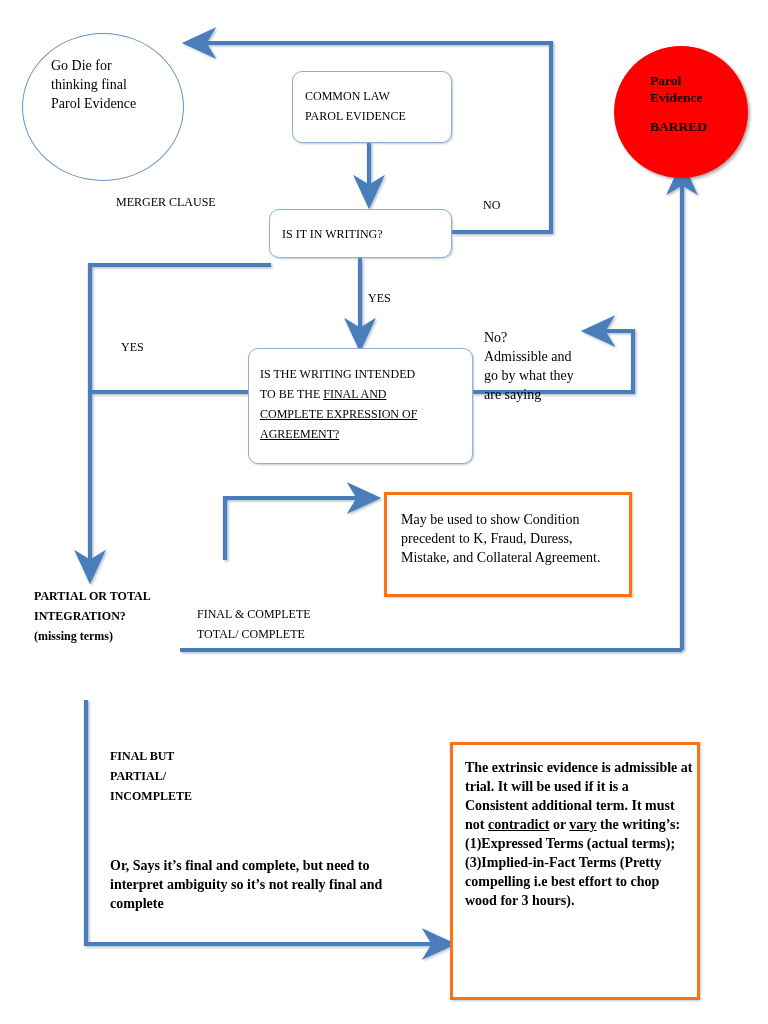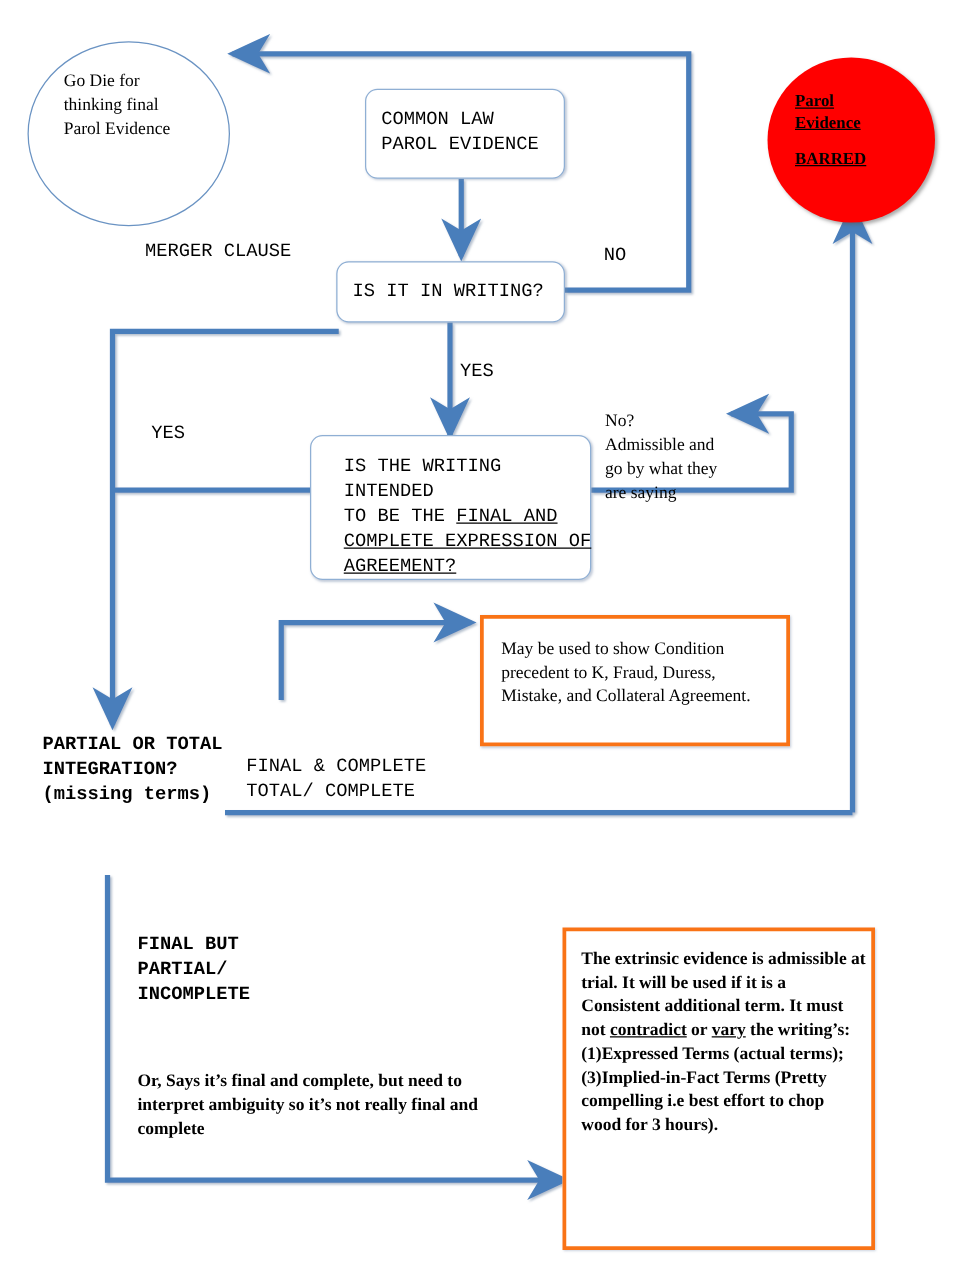--- a/index.html
+++ b/index.html
@@ -16,21 +16,21 @@
   .circ{border:1px solid #6A93C3;border-radius:50%;background:#fff;}
   .redcirc{border-radius:50%;background:#FF0000;
            box-shadow:2px 2px 3px rgba(90,90,90,.5);}
 
   .txt{position:absolute;box-sizing:border-box;}
   .u{text-decoration:underline;}
 
   
   .t13{font-size:13.5px;line-height:17px;}
   .t14{font-size:14px;line-height:19px;}
-  .t15{font-size:15px;line-height:20px;font-family:Liberation Mono, monospace;}
+  .t15{font-size:12px;line-height:20px;}
   .bold{font-weight:bold;}
 
   svg{position:absolute;left:0;top:0;width:768px;height:1024px;overflow:visible;}
 </style>
 </head>
 <body>
 
 <div id="canvas">
 
   <svg viewBox="0 0 768 1024">
@@ -75,21 +75,21 @@
   </div>
 
   <div class="node rbox" style="left:292px;top:71px;width:160px;height:72px;">
     <div class="txt t15" style="left:12px;top:14px;width:146px;">
       <div>COMMON LAW</div>
       <div>PAROL EVIDENCE</div>
     </div>
   </div>
 
   <div class="node redcirc" style="left:614px;top:46px;width:134px;height:132px;">
-    <div class="txt t13 bold" style="left:22px;top:26px;width:110px;text-decoration:underline;">
+    <div class="txt t13 bold" style="left:36px;top:26px;width:110px;">
       <div>Parol</div>
       <div>Evidence</div>
       <div style="height:12px;"></div>
       <div>BARRED</div>
     </div>
   </div>
 
   <div class="txt t15" style="left:116px;top:192px;">MERGER CLAUSE</div>
 
   <div class="txt t15" style="left:483px;top:195px;">NO</div>
@@ -103,21 +103,21 @@
   <div class="txt t15" style="left:121px;top:337px;">YES</div>
 
   <div class="txt t14" style="left:484px;top:328px;width:120px;">
     <div>No?</div>
     <div>Admissible and</div>
     <div>go by what they</div>
     <div>are saying</div>
   </div>
 
   <div class="node rbox" style="left:248px;top:348px;width:225px;height:116px;">
-    <div class="txt t15" style="left:26px;top:15px;width:205px;">
+    <div class="txt t15" style="left:11px;top:15px;width:205px;">
       <div>IS THE WRITING INTENDED</div>
       <div><span>TO BE THE </span><span class="u">FINAL  AND</span></div>
       <div class="u">COMPLETE EXPRESSION OF</div>
       <div class="u" style="display:inline-block;">AGREEMENT?</div>
     </div>
   </div>
 
   <div class="node sqbox" style="left:384px;top:492px;width:248px;height:105px;">
     <div class="txt t14" style="left:14px;top:15px;width:225px;">
       <div>May be used to show Condition</div>

